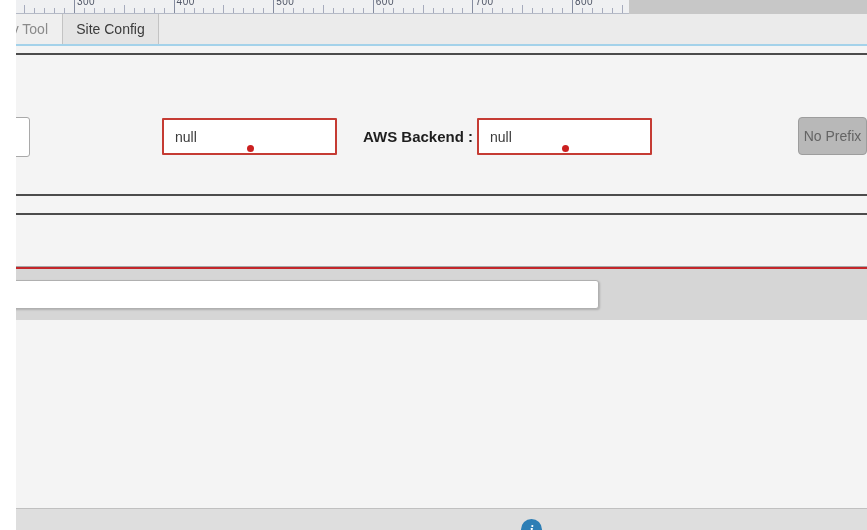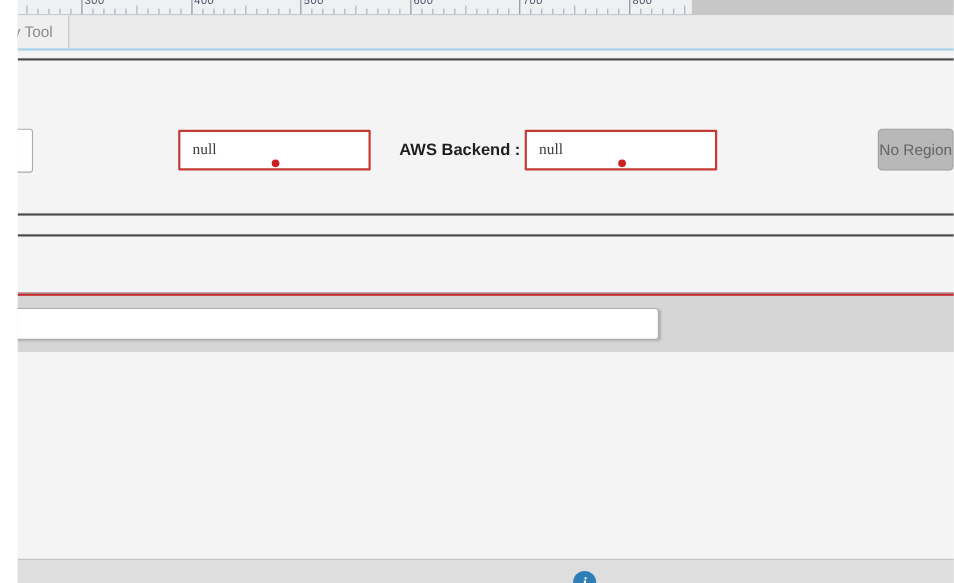--- a/index.html
+++ b/index.html
@@ -67,21 +67,21 @@
     position:absolute;top:117px;height:40px;line-height:40px;
     font-size:15px;font-weight:bold;color:#1e1e1e;white-space:nowrap;
   }
   .err-wrap{
     position:absolute;top:118px;width:175px;height:37px;
   }
   .err-input{
     position:absolute;left:0;top:0;width:100%;height:100%;
     box-sizing:border-box;border:2px solid #c53b33;border-radius:1px;
     background:#ffffff;padding:0 0 0 11px;font-size:14px;color:#3a3a3a;
-    font-family:Liberation Serif, serif;outline:none;
+    font-family:Liberation Sans, sans-serif;outline:none;
   }
   .err-dot{
     position:absolute;left:50%;bottom:3px;margin-left:-3px;
     width:7px;height:7px;border-radius:50%;background:#cb2020;
   }
   .novalue-box{
     position:absolute;left:782px;top:117px;width:69px;height:38px;
     background:#b8b8b8;border:1px solid #9d9d9d;border-radius:4px;
     box-sizing:border-box;color:#646464;font-size:14px;
     text-align:center;line-height:36px;
@@ -190,39 +190,40 @@
       <div class="tick minor" style="left: 565.96px;"></div>
       <div class="tick minor" style="left: 575.92px;"></div>
       <div class="tick minor" style="left: 585.88px;"></div>
       <div class="tick minor" style="left: 595.84px;"></div>
       <div class="tick medium" style="left: 605.8px;"></div>
     </div>
   <div class="ruler-cap"></div>
 
   <div class="tabbar">
     <div class="tab tab-cut">y Tool</div>
+    <div class="tab tab-active">Site Config</div>
   </div>
   <div class="accent-line"></div>
 
   <div class="rule-dark" style="top:53px"></div>
 
   <div class="edge-input"></div>
 
   <div class="err-wrap" style="left:146px">
     <input class="err-input" type="text" value="null" style="">
     <div class="err-dot"></div>
   </div>
 
   <div class="field-label" style="left:347px">AWS Backend :</div>
   <div class="err-wrap" style="left:461px">
     <input class="err-input" type="text" value="null" style="">
     <div class="err-dot"></div>
   </div>
 
-  <div class="novalue-box">No Region</div>
+  <div class="novalue-box">No Prefix</div>
 
   <div class="rule-dark" style="top:194px"></div>
   <div class="rule-dark" style="top:213px"></div>
   <div class="rule-red"></div>
 
   <div class="gray-band">
     <input class="wide-input" type="text" style="">
   </div>
 
   <div class="footer"></div>

